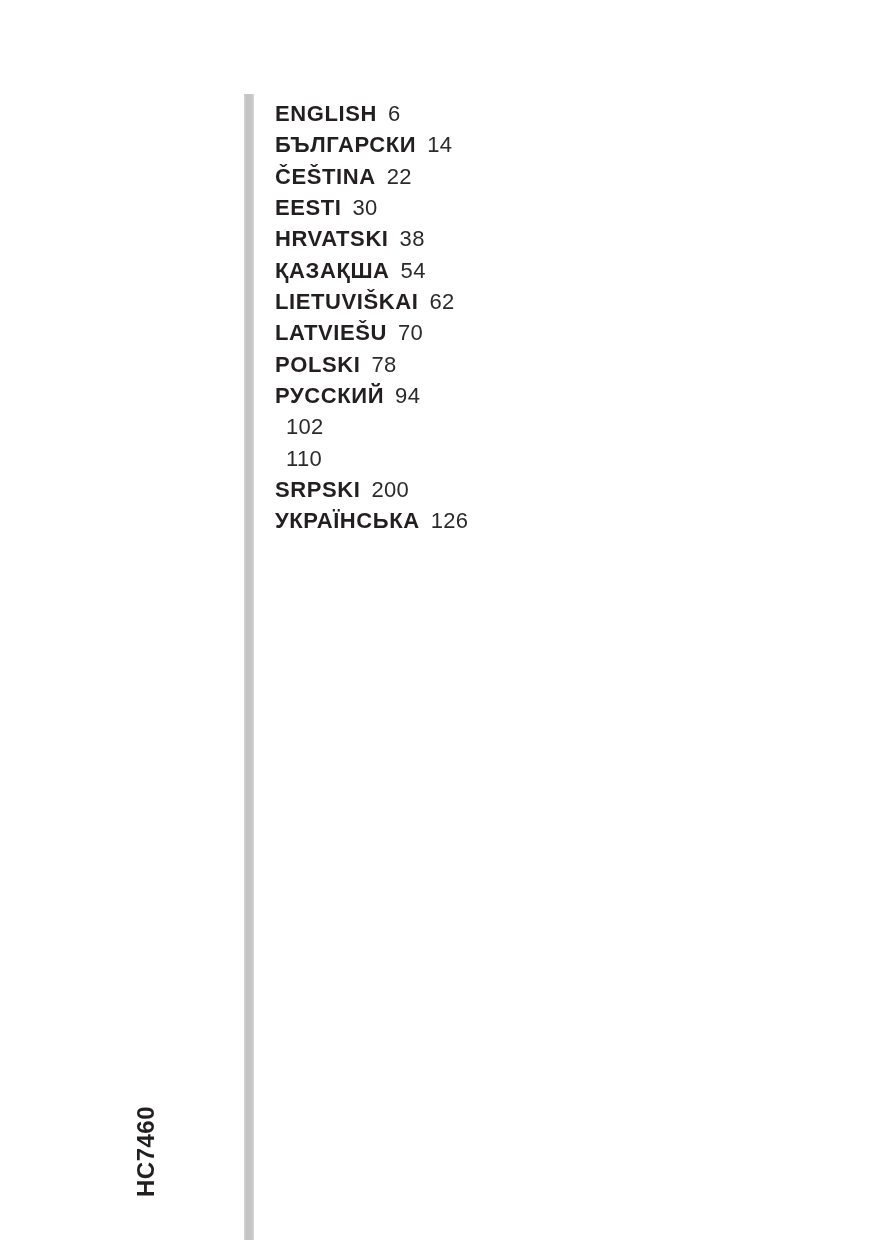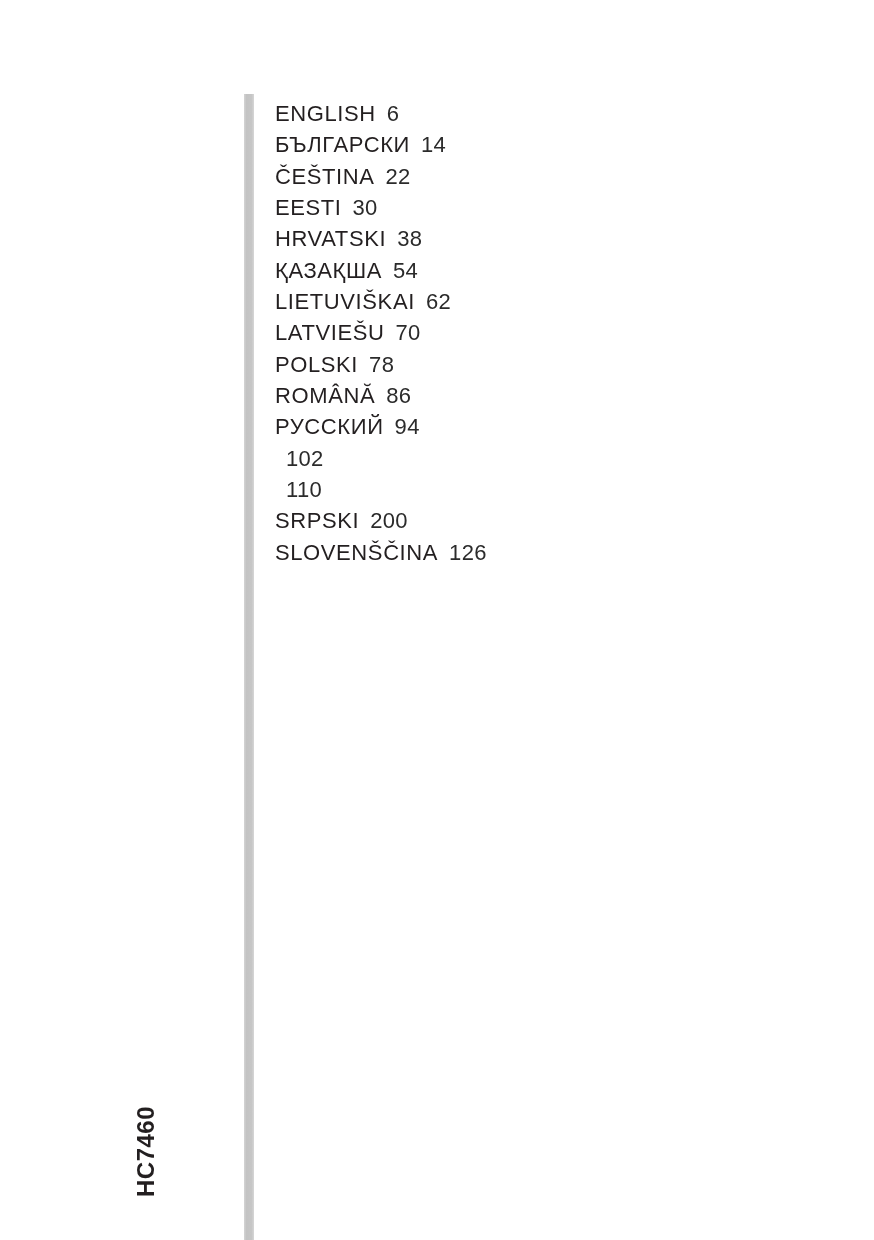--- a/index.html
+++ b/index.html
@@ -29,21 +29,21 @@
   }
   .toc-row {
     display: flex;
     align-items: baseline;
     height: 31.35px;
     line-height: 31.35px;
     white-space: nowrap;
   }
   .lang {
     font-size: 22px;
-    font-weight: 400;
+    font-weight: 700;
     color: #231f20;
     letter-spacing: 0.6px;
   }
   .pagenum {
     font-size: 22px;
     font-weight: 400;
     color: #2b2b2b;
     margin-left: 11px;
     letter-spacing: 0.3px;
   }
@@ -96,36 +96,32 @@
       </div>
       <div class="toc-row">
         <span class="lang">LATVIEŠU</span>
         <span class="pagenum">70</span>
       </div>
       <div class="toc-row">
         <span class="lang">POLSKI</span>
         <span class="pagenum">78</span>
       </div>
       <div class="toc-row">
-        <span class="lang">ROMÂNĂ</span>
-        <span class="pagenum">86</span>
-      </div>
-      <div class="toc-row">
         <span class="lang">РУССКИЙ</span>
         <span class="pagenum">94</span>
       </div>
       <div class="toc-row">
         <span class="pagenum">102</span>
       </div>
       <div class="toc-row">
         <span class="pagenum">110</span>
       </div>
       <div class="toc-row">
         <span class="lang">SRPSKI</span>
         <span class="pagenum">200</span>
       </div>
       <div class="toc-row">
-        <span class="lang">SLOVENŠČINA</span>
+        <span class="lang">УКРАЇНСЬКА</span>
         <span class="pagenum">126</span>
       </div>
     </div>
   <div class="model-label">HC7460</div>
 </div>
 
 </body></html>

